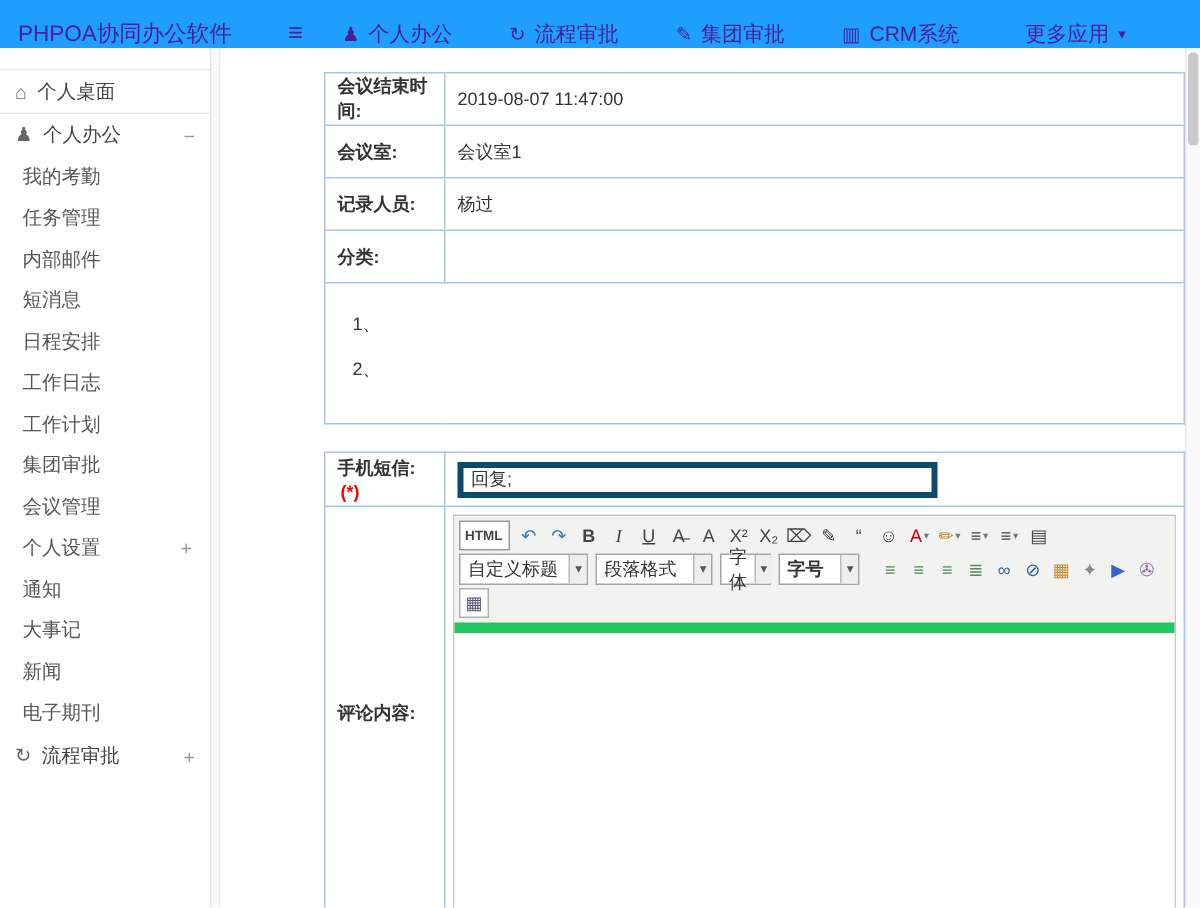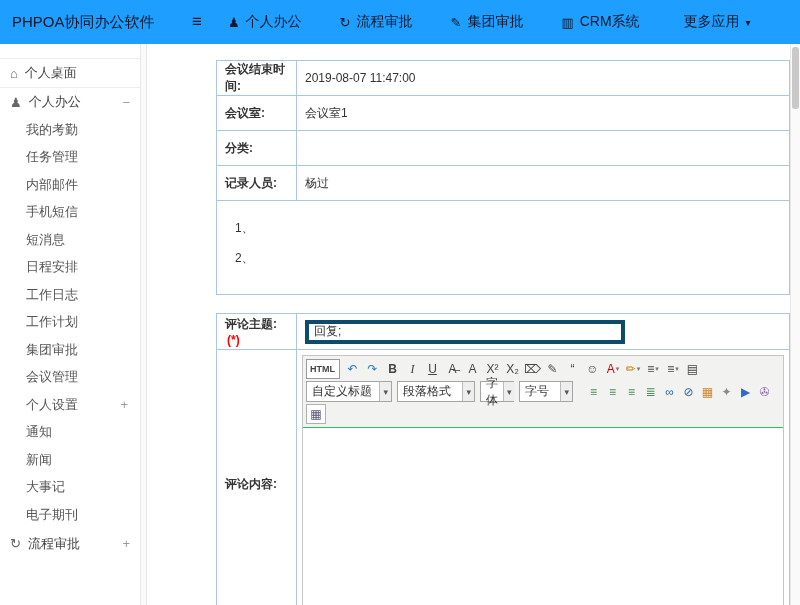--- a/index.html
+++ b/index.html
@@ -1,41 +1,41 @@
 <!DOCTYPE html>
 <html><head>
 <meta charset="utf-8">
 <style>
   * { margin:0; padding:0; box-sizing:border-box; }
   html,body { width:800px; height:605px; overflow:hidden; }
   body { font-family:"Liberation Sans","DejaVu Sans",sans-serif; background:#fff; color:#333; }
 
   
-  .topbar { height:44px; background:#1e9fff; display:flex; align-items:center; color:#0f172a; }
+  .topbar { height:32px; background:#1e9fff; display:flex; align-items:flex-end; color:#4c1d95; }
   .brand { font-size:15px; padding:0 12px; width:192px; white-space:nowrap; }
   .menu-toggle { font-size:17px; margin-right:26px; cursor:pointer; }
   .nav { display:flex; align-items:center; }
   .nav-item { display:flex; align-items:center; gap:6px; font-size:14px; margin-right:32px; cursor:pointer; white-space:nowrap; }
   .nav-ico { font-size:13px; }
   .nav-caret { font-size:10px; }
 
   
   .layout { display:flex; height:573px; }
   .sidebar { width:140px; background:#fff; padding-top:14px; flex:none; }
   .side-divider { width:7px; background:#fafafa; border-left:1px solid #e8e8e8; border-right:1px solid #e8e8e8; flex:none; }
   .main { flex:1; position:relative; background:#fff; padding:16px 10px 0 69px; }
 
   
   .side-section { height:30px; display:flex; align-items:center; gap:7px; padding:0 10px; font-size:13px; color:#444; cursor:pointer; }
   .side-section.first { border-top:1px solid #ededed; border-bottom:1px solid #ededed; }
   .side-section .sec-ico { font-size:13px; color:#666; }
   .side-section .side-toggle { margin-left:auto; color:#999; font-size:13px; }
   .side-sec2 { height:28px; }
   .side-items { }
-  .side-item { height:27.5px; display:flex; align-items:center; padding:0 12px 0 26px; font-size:13px; color:#555; cursor:pointer; }
+  .side-item { height:27.5px; display:flex; align-items:center; padding:0 12px 0 15px; font-size:13px; color:#555; cursor:pointer; }
   .side-item .side-toggle { margin-left:auto; color:#999; }
 
   
   .v-scrollbar { position:absolute; top:0; right:0; bottom:0; width:10px; background:#fafafa; border-left:1px solid #e8e8e8; }
   .v-thumb { position:absolute; top:3px; left:1px; width:7px; height:62px; background:#c9c9c9; border-radius:3px; }
 
   
   table { border-collapse:collapse; width:100%; table-layout:fixed; }
   td { border:1px solid #a9c7e2; font-size:12px; padding:0 8px; }
   td.flabel { width:80px; font-weight:bold; color:#333;margin-left:20px; }
@@ -45,38 +45,38 @@
 
   .table2 { margin-top:18px; }
   tr.subject-row td { height:36px; }
   .req { color:#f00; font-weight:bold; margin-left:2px; }
   .subject-input { width:320px; height:24px; border:4px solid #0c4a6e; font-size:12px; padding:0 5px; color:#333; font-family:inherit; }
   td.editor-label { vertical-align:middle; }
   td.editor-cell { padding:5px; vertical-align:top; }
 
   
   .editor { border:1px solid #c5c5c5; background:#fff; }
-  .ed-toolbar { background:#f2f2f0; border-bottom:1px solid #22c55e; padding:2px 3px; }
+  .ed-toolbar { background:#f2f2f0; border-bottom:7px solid #22c55e; padding:2px 3px; }
   .ed-row { display:flex; align-items:center; flex-wrap:nowrap; padding:1px 0; }
   .tbtn { display:inline-flex; align-items:center; justify-content:center; width:20px; height:20px; font-size:12px; color:#444; cursor:pointer; flex:none; }
   .tbtn .tcaret { font-size:7px; color:#777; margin-left:1px; }
   .tbtn[data-name="html-source-button"] { width:auto; padding:0 3px; border:1px solid #9a9a9a; background:#fff; font-size:9px; font-weight:bold; margin-right:3px; }
   .tbtn[data-name="bold-icon"] { font-weight:bold; }
   .tbtn[data-name="italic-icon"] { font-style:italic; font-family:"Liberation Serif",serif; }
   .tbtn[data-name="underline-icon"] { text-decoration:underline; }
   .tbtn[data-name="undo-icon"], .tbtn[data-name="redo-icon"] { color:#2b7bbb; }
   .tbtn[data-name="font-color-icon"] { color:#c00; }
   .tbtn[data-name="highlight-color-icon"] { color:#b8860b; }
   .ed-selects { display:inline-flex; align-items:flex-start; }
   .ed-select { display:inline-flex; align-items:center; justify-content:space-between; height:21px; border:1px solid #a5a5a5; background:#fff; font-size:12px; color:#333; margin-right:5px; cursor:pointer; padding-left:5px; }
   .ed-select .sel-caret { font-size:9px; color:#555; border-left:1px solid #bbb; padding:0 3px; margin-left:5px; height:100%; display:flex; align-items:center; background:#eee; }
   .ed-select:nth-of-type(1) { width:86px; }
   .ed-select:nth-of-type(2) { width:78px; }
   .ed-select:nth-of-type(3) { width:34px; }
-  .ed-select:nth-of-type(4) { width:54px; }
+  .ed-select:nth-of-type(4) { width:54px;font-weight:bold; }
   .ed-icons { display:inline-flex; align-items:center; margin-left:6px; }
   .ed-icons .tbtn { width:19px; }
   .ed-icons .tbtn:nth-of-type(-n+4) { color:#4e8b5a; }
   .ed-icons .tbtn:nth-of-type(5), .ed-icons .tbtn:nth-of-type(6) { color:#336699; }
   .ed-icons .tbtn:nth-of-type(7) { color:#cc8833; }
   .ed-icons .tbtn:nth-of-type(8) { color:#8a8a8a; }
   .ed-icons .tbtn:nth-of-type(9) { color:#3366cc; }
   .ed-icons .tbtn:nth-of-type(10) { color:#8a66aa; }
   .ed-row3 .tbtn { border:1px solid #b0b0b0; background:#fdfdfd; color:#557; }
   .ed-body { height:185px; background:#fff; }
@@ -143,24 +143,20 @@
         <div class="side-item" data-name="sidebar-item">
           <span class="side-item-label">任务管理</span>
           <span class="side-toggle" data-name="expand-toggle"></span>
         </div>
 
         <div class="side-item" data-name="sidebar-item">
           <span class="side-item-label">内部邮件</span>
           <span class="side-toggle" data-name="expand-toggle"></span>
         </div>
 
-        <div class="side-item" data-name="sidebar-item">
-          <span class="side-item-label">手机短信</span>
-          <span class="side-toggle" data-name="expand-toggle"></span>
-        </div>
 
         <div class="side-item" data-name="sidebar-item">
           <span class="side-item-label">短消息</span>
           <span class="side-toggle" data-name="expand-toggle"></span>
         </div>
 
         <div class="side-item" data-name="sidebar-item">
           <span class="side-item-label">日程安排</span>
           <span class="side-toggle" data-name="expand-toggle"></span>
         </div>
@@ -191,26 +187,26 @@
           <span class="side-item-label">个人设置</span>
           <span class="side-toggle" data-name="expand-toggle">+</span>
         </div>
 
         <div class="side-item" data-name="sidebar-item">
           <span class="side-item-label">通知</span>
           <span class="side-toggle" data-name="expand-toggle"></span>
         </div>
 
         <div class="side-item" data-name="sidebar-item">
+          <span class="side-item-label">大事记</span>
+          <span class="side-toggle" data-name="expand-toggle"></span>
+        </div>
+
+        <div class="side-item" data-name="sidebar-item">
           <span class="side-item-label">新闻</span>
-          <span class="side-toggle" data-name="expand-toggle"></span>
-        </div>
-
-        <div class="side-item" data-name="sidebar-item">
-          <span class="side-item-label">大事记</span>
           <span class="side-toggle" data-name="expand-toggle"></span>
         </div>
 
         <div class="side-item" data-name="sidebar-item">
           <span class="side-item-label">电子期刊</span>
           <span class="side-toggle" data-name="expand-toggle"></span>
         </div>
       </div>
     <div class="side-section" data-name="sidebar-item-workflow-approval">
       <span class="sec-ico" data-name="flow-icon">↻</span>
@@ -230,47 +226,47 @@
             <td class="flabel" data-name="field-label">会议结束时间:</td>
             <td class="fvalue" data-name="field-value">2019-08-07 11:47:00</td>
           </tr>
 
           <tr class="form-row" data-name="form-row">
             <td class="flabel" data-name="field-label">会议室:</td>
             <td class="fvalue" data-name="field-value">会议室1</td>
           </tr>
 
           <tr class="form-row" data-name="form-row">
+            <td class="flabel" data-name="field-label">记录人员:</td>
+            <td class="fvalue" data-name="field-value">杨过</td>
+          </tr>
+
+          <tr class="form-row" data-name="form-row">
             <td class="flabel" data-name="field-label">分类:</td>
             <td class="fvalue" data-name="field-value"></td>
-          </tr>
-
-          <tr class="form-row" data-name="form-row">
-            <td class="flabel" data-name="field-label">记录人员:</td>
-            <td class="fvalue" data-name="field-value">杨过</td>
           </tr>
 
         </tbody>
       <tbody>
         <tr data-name="meeting-content-row">
           <td class="content-cell" colspan="2" data-name="meeting-content-cell">
 
               <div class="content-line" data-name="content-line">1、</div>
 
               <div class="content-line" data-name="content-line">2、</div>
             </td>
         </tr>
       </tbody>
     </table>
 
     <table class="table2" data-name="comment-form">
       <tbody>
         <tr class="subject-row" data-name="comment-subject-row">
           <td class="flabel" data-name="comment-subject-label">
-            <span>评论主题:</span><span class="req" data-name="required-mark">(*)</span>
+            <span>手机短信:</span><span class="req" data-name="required-mark">(*)</span>
           </td>
           <td data-name="comment-subject-cell">
             <input class="subject-input" type="text" data-name="comment-subject-input" value="回复;" style="">
           </td>
         </tr>
         <tr data-name="comment-content-row">
           <td class="flabel editor-label" data-name="comment-content-label">评论内容:</td>
           <td class="editor-cell" data-name="comment-content-cell">
             <div class="editor" data-name="rich-text-editor">
               <div class="ed-toolbar" data-name="editor-toolbar">

